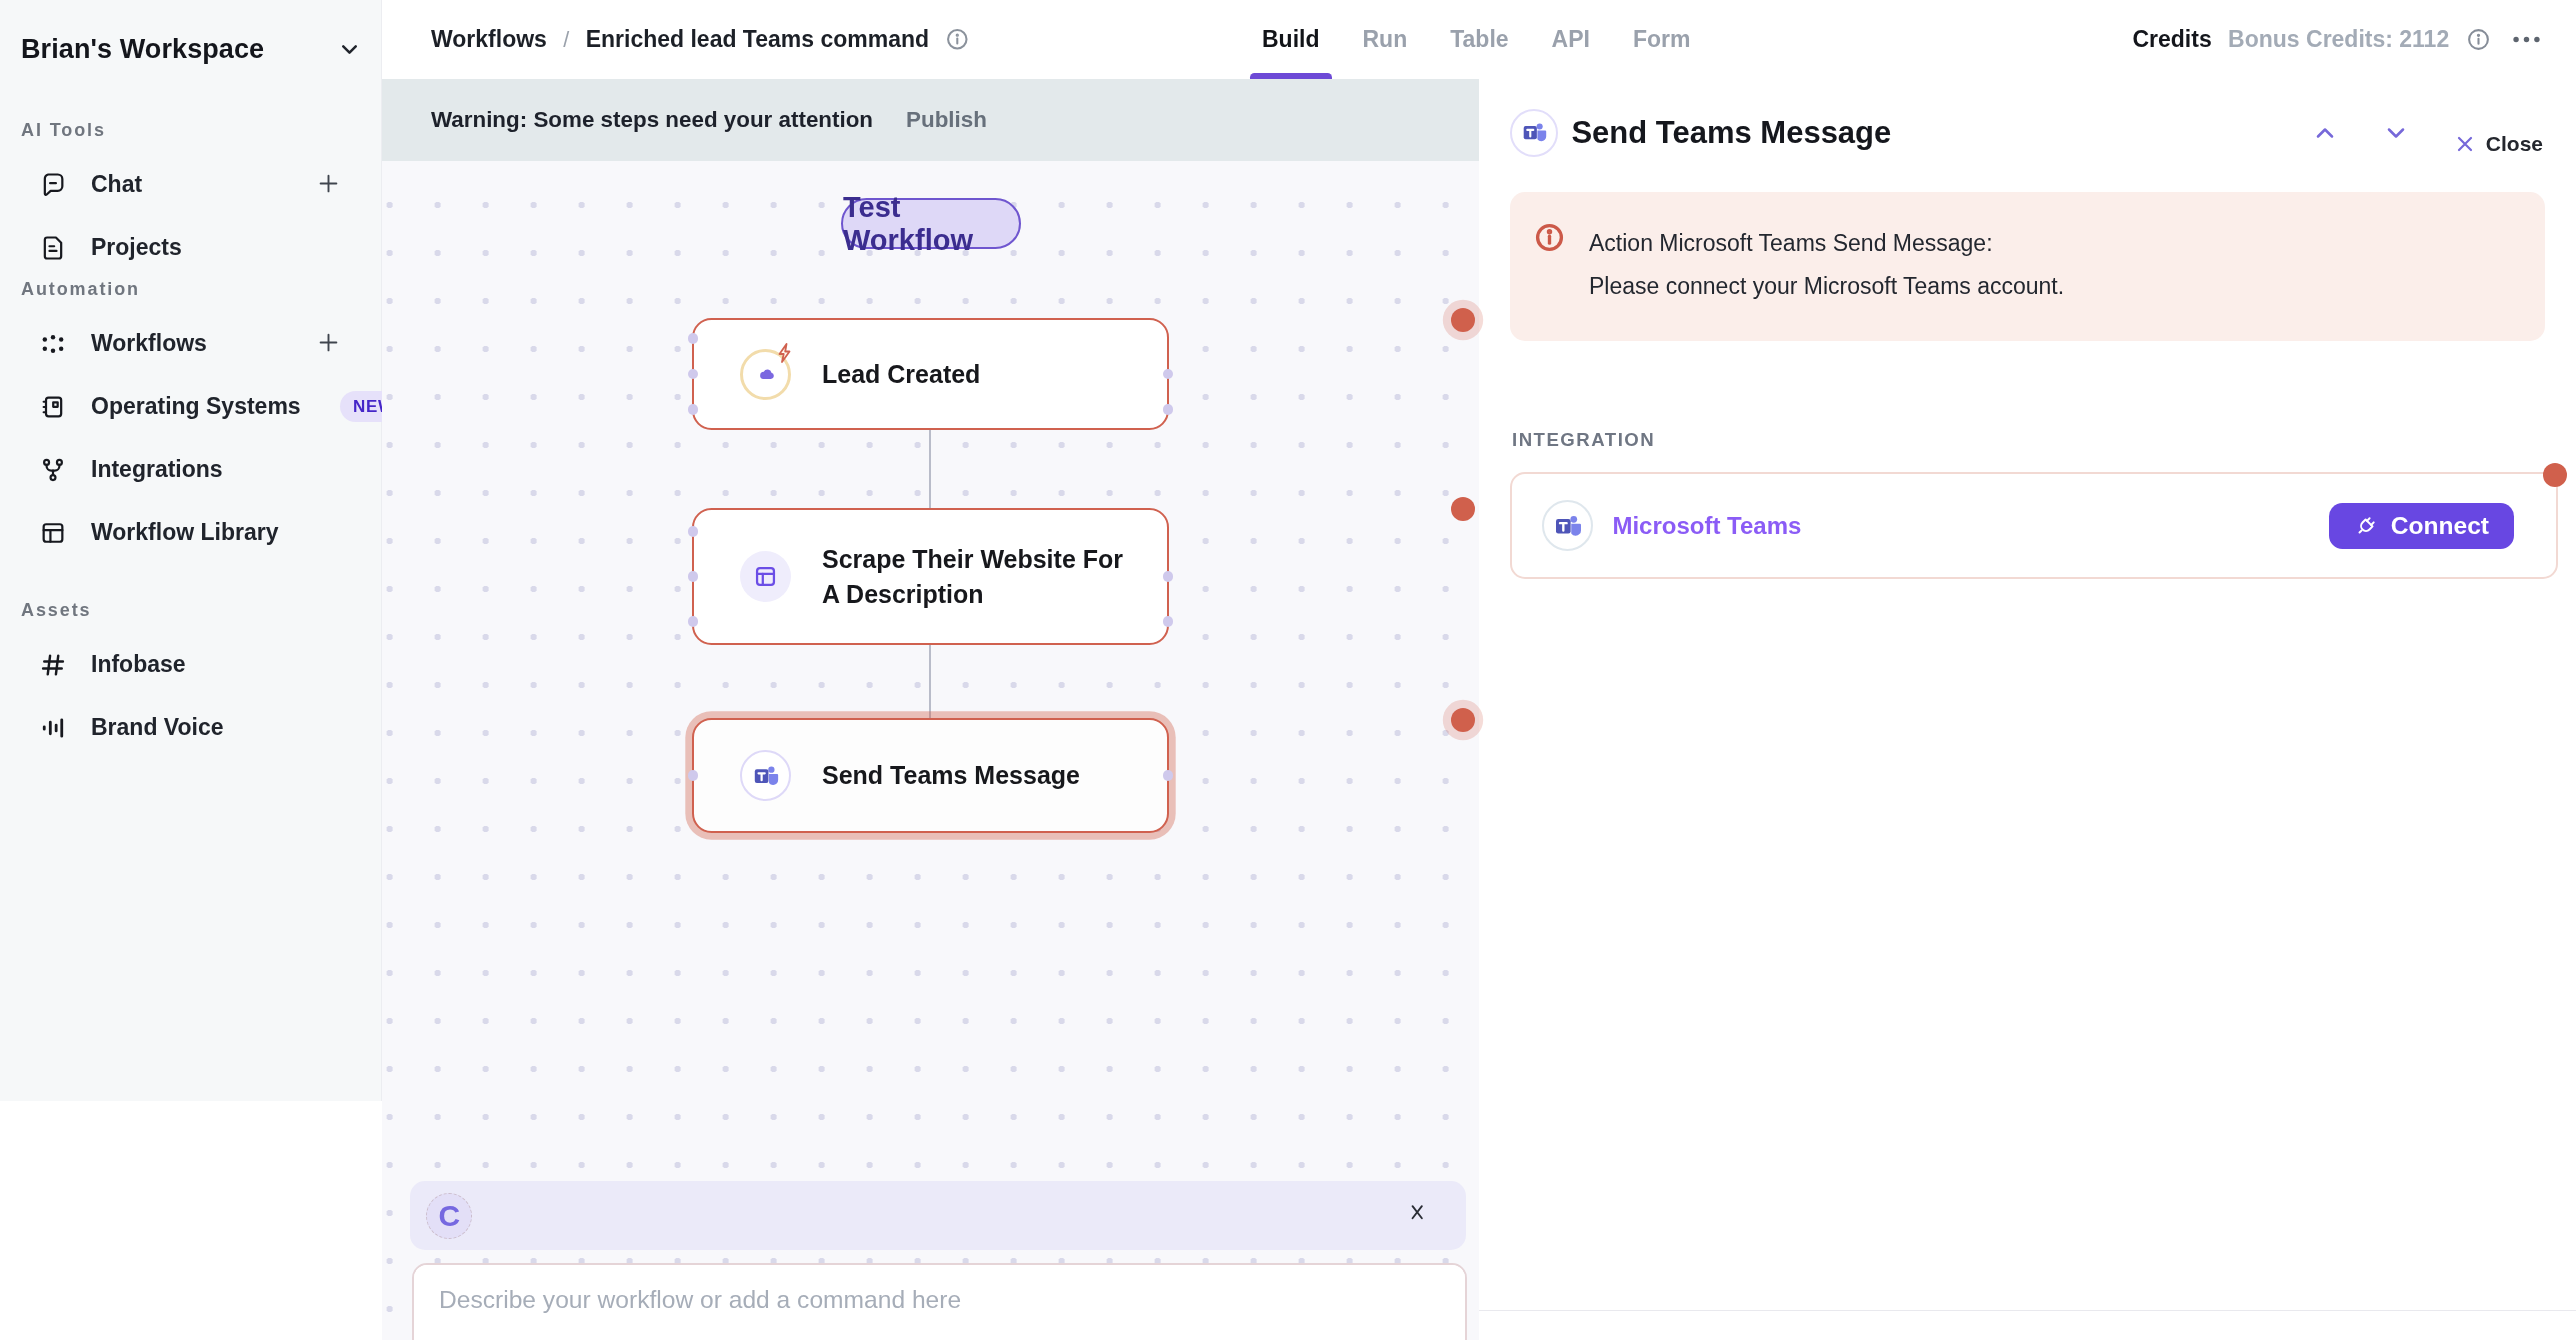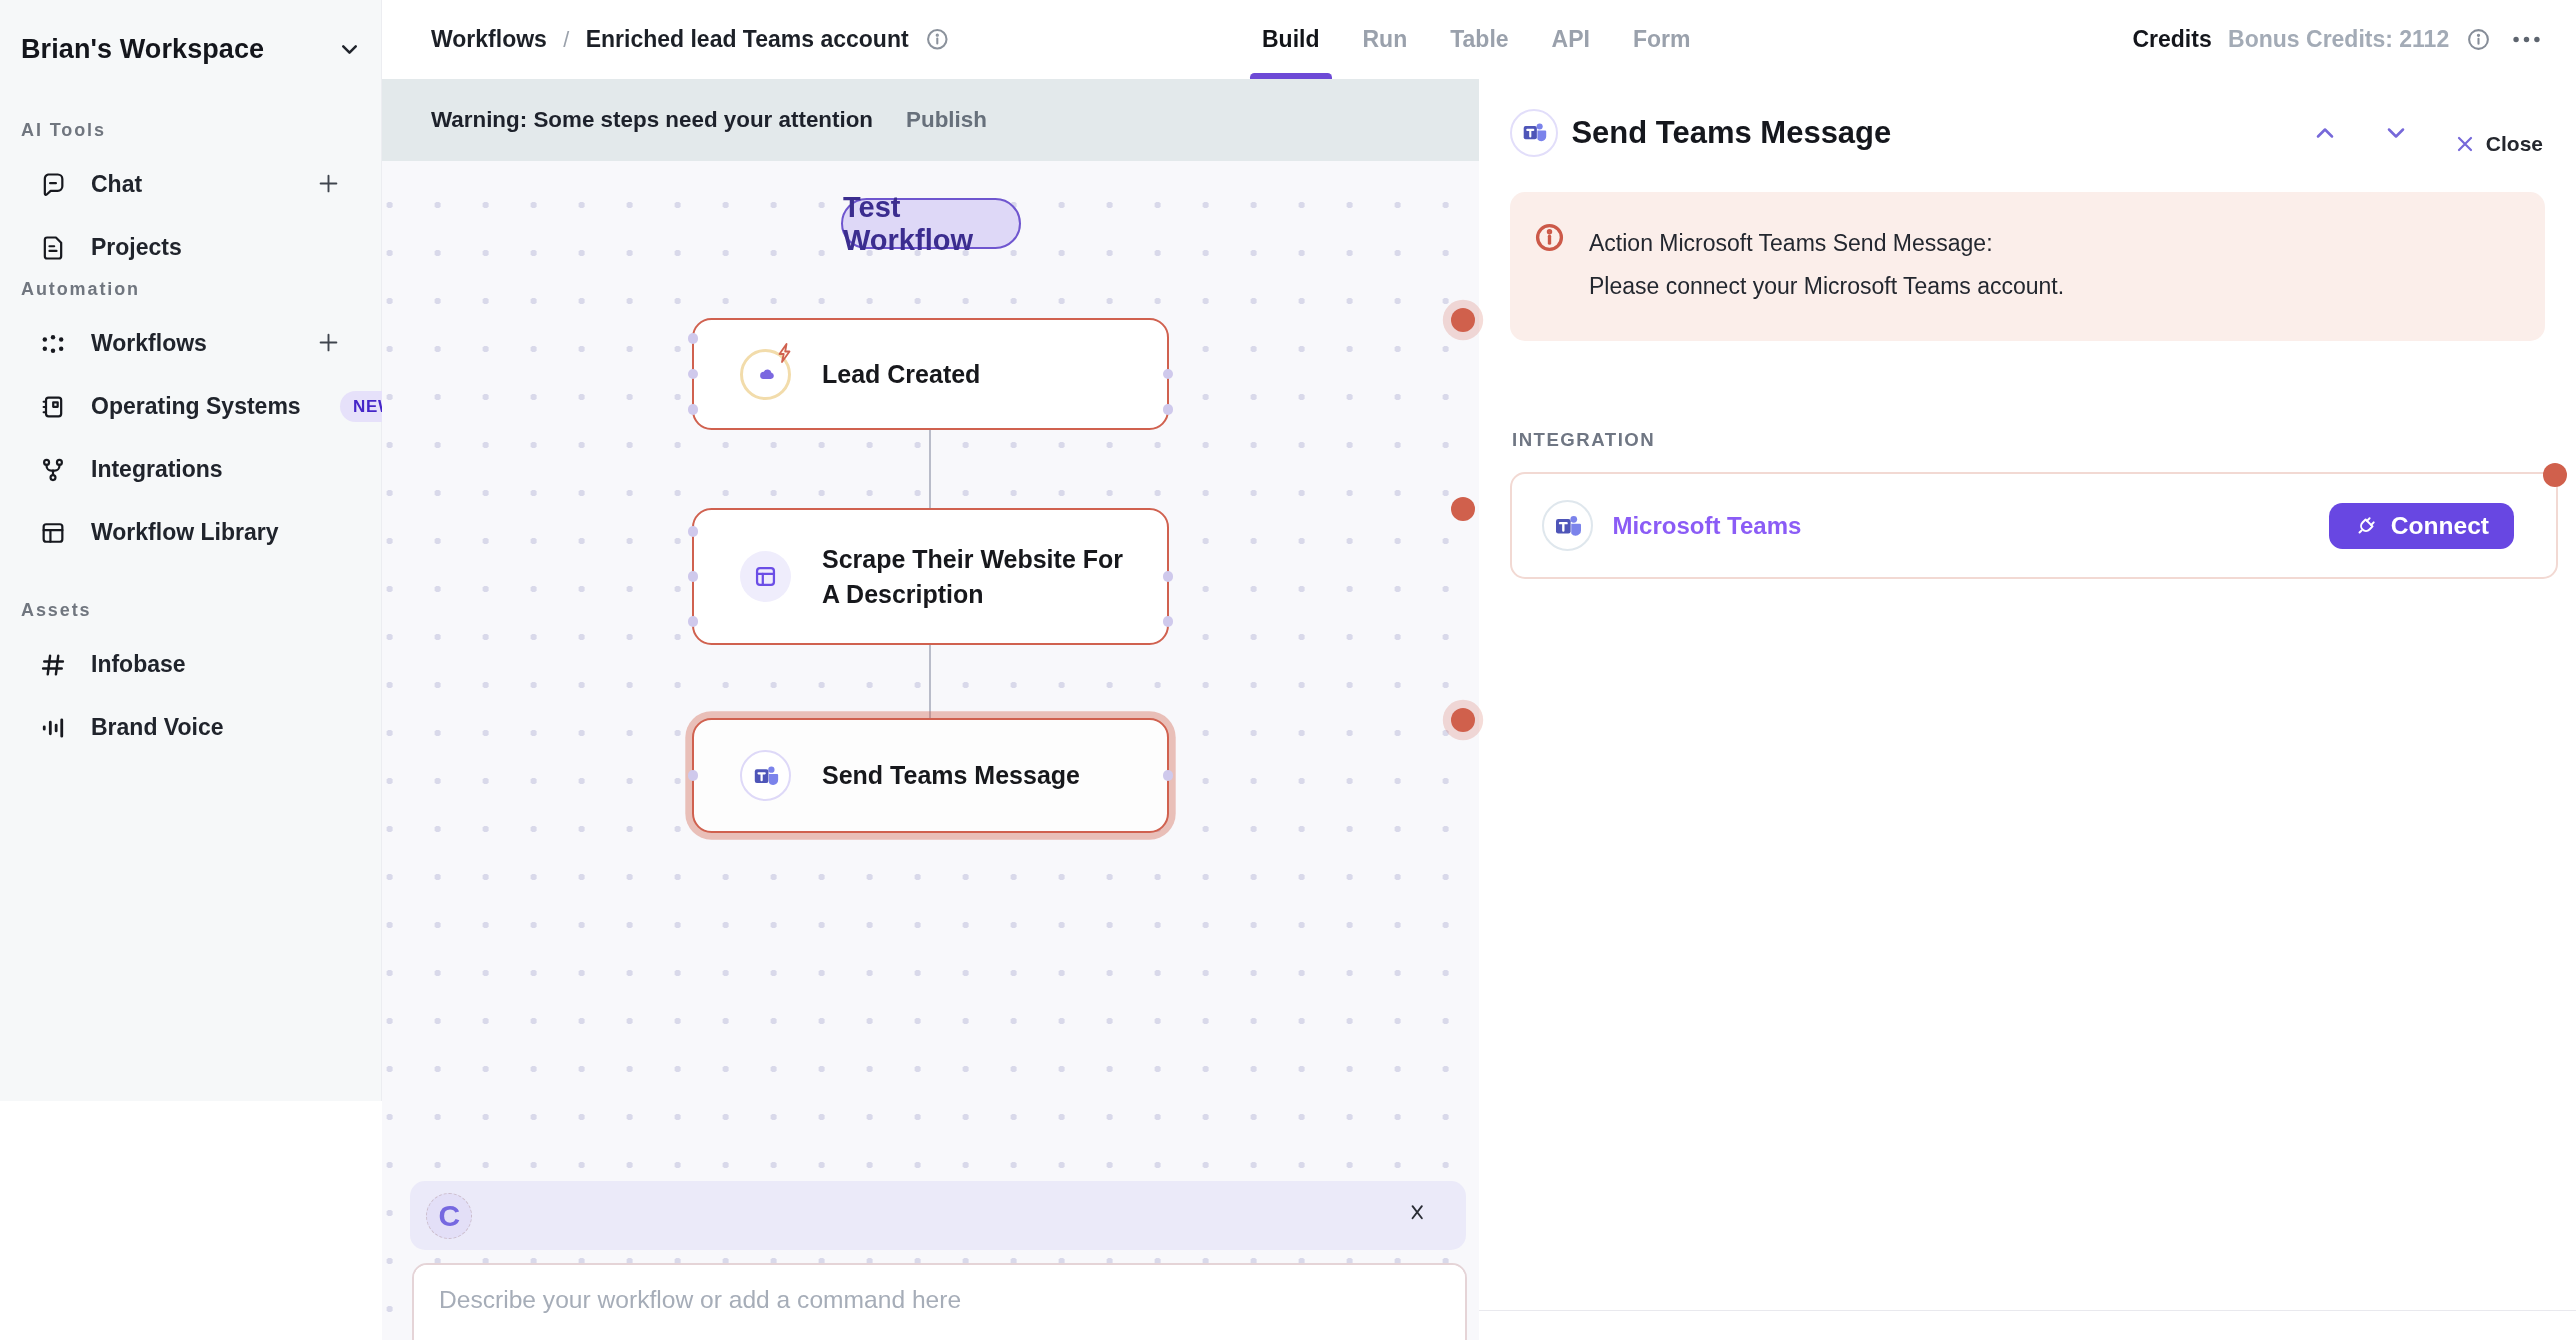--- a/index.html
+++ b/index.html
@@ -240,21 +240,21 @@
           </svg>
         <span class="label">Brand Voice</span>
       </div>
     </div>
   </aside>
 
   <header class="topbar">
     <div class="breadcrumb">
       <span class="crumb">Workflows</span>
       <span class="sep">/</span>
-      <span class="crumb">Enriched lead Teams account</span>
+      <span class="crumb">Enriched lead Teams command</span>
       <svg viewBox="0 0 24 24" fill="none" stroke="currentColor" stroke-width="2" stroke-linecap="round">
           <circle cx="12" cy="12" r="9"></circle>
           <path d="M12 11.2V16"></path>
           <circle cx="12" cy="8" r="0.6" fill="currentColor"></circle>
         </svg>
     </div>
     <nav class="tabs">
       <div class="tab active">Build</div>
       <div class="tab">Run</div>
       <div class="tab">Table</div>

